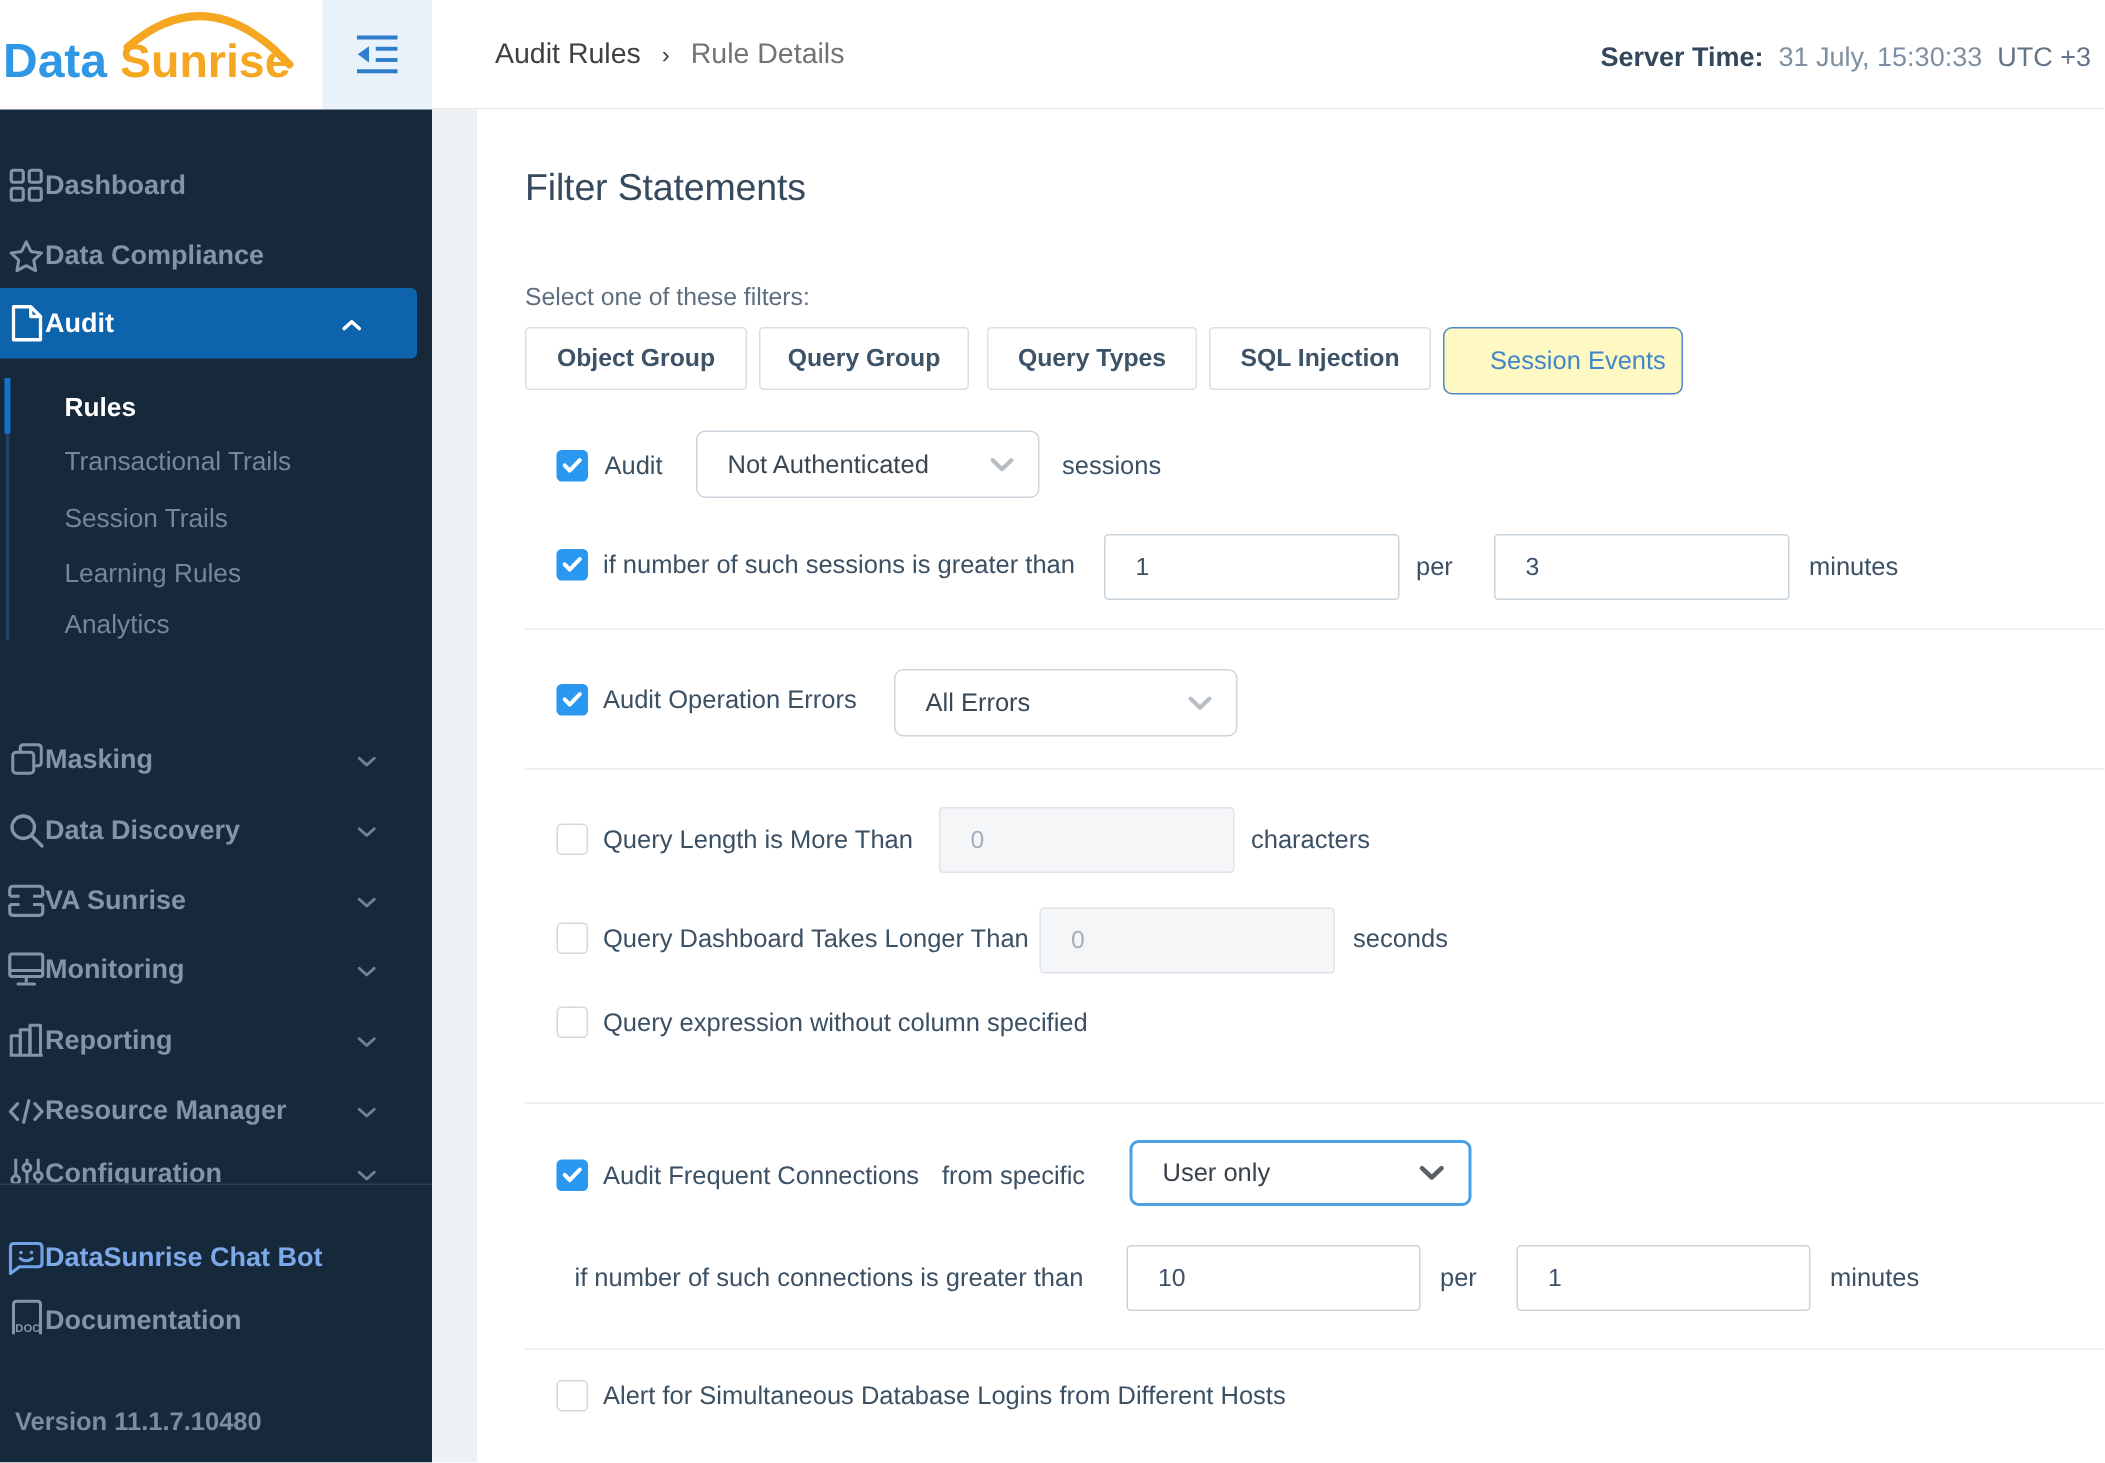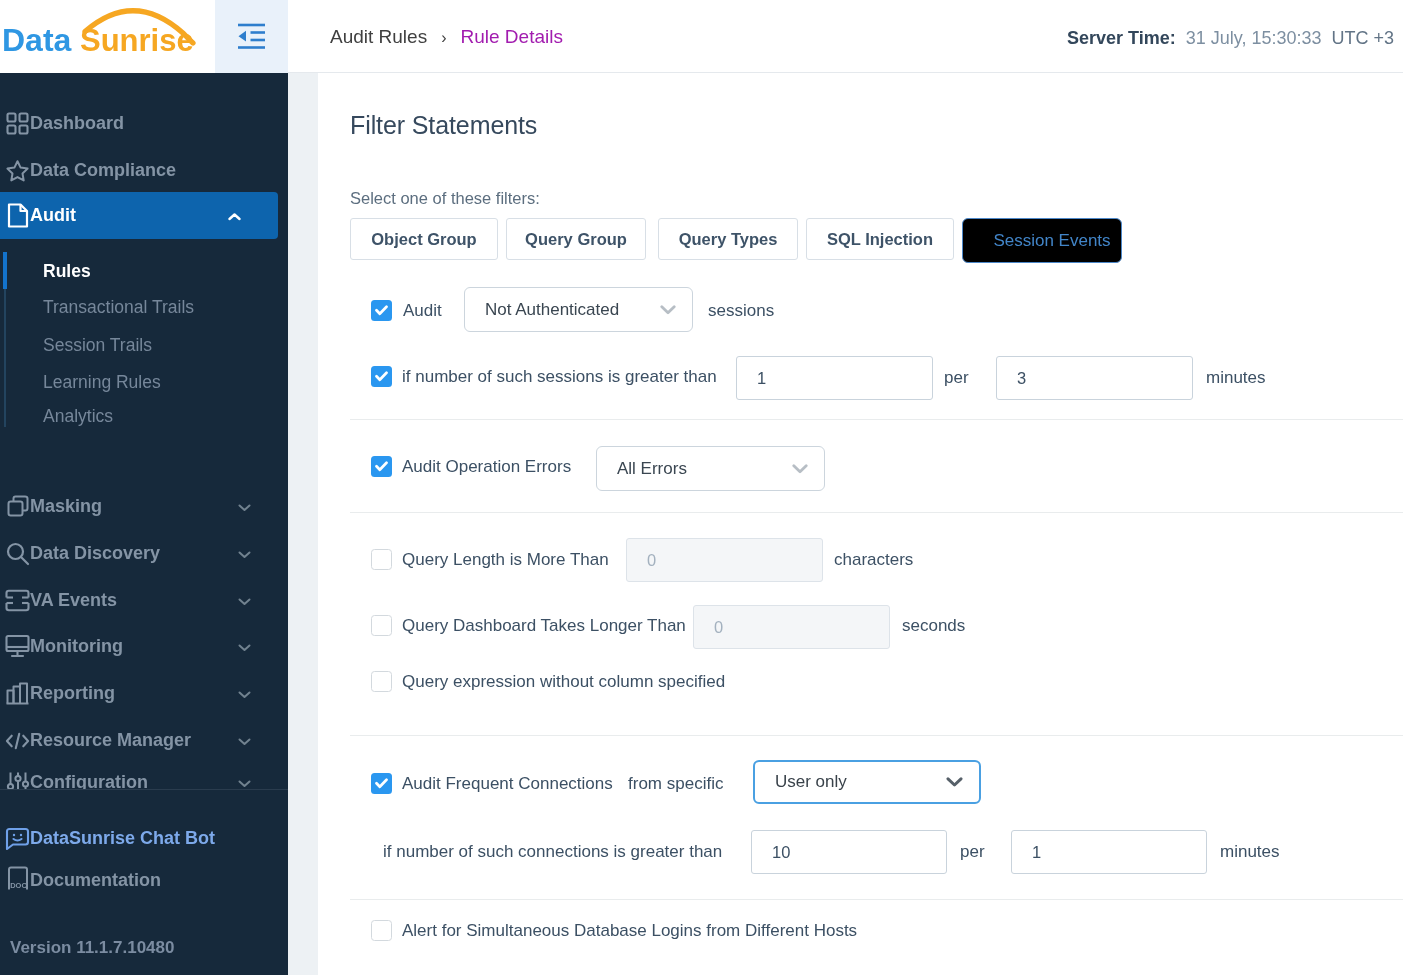--- a/index.html
+++ b/index.html
@@ -5,21 +5,21 @@
   * { margin:0; padding:0; box-sizing:border-box; }
   html,body { width:1403px; height:975px; overflow:hidden; }
   body { font-family:"Liberation Sans", sans-serif; position:relative; background:#fff; }
   .abs { position:absolute; }
 
   
   #logo { left:0; top:0; width:215px; height:73px; background:#fff; }
   #collapse { left:215px; top:0; width:73px; height:73px; background:#e9f1fa; }
   #header { left:288px; top:0; right:0; height:73px; background:#fff; border-bottom:1px solid #e5e9ed; }
   .crumb-gray { color:#404040; }
-  .crumb-dark { color:#a21caf; }
+  .crumb-dark { color:#737373; }
   #breadcrumb { left:42px; top:26px; font-size:19px; }
   #servertime { right:9px; top:28px; font-size:18px; }
 
   
   #sidebar { left:0; top:73px; width:288px; height:902px; background:#16293b; overflow:hidden; }
   .nav { position:absolute; left:0; width:288px; height:47px; display:flex; align-items:center; color:#8494a5; font-size:18px; font-weight:700; }
   .nav .ic { margin-left:5px; width:25px; height:25px; flex:none; display:flex; align-items:center; justify-content:center; }
   .nav .tx { white-space:nowrap; }
   .nav .chev { position:absolute; right:37px; }
   .nav.active { background:#0d64ad; width:278px; border-radius:0 4px 4px 0; color:#ffffff; }
@@ -30,21 +30,21 @@
   #sep-bottom { left:0px; right:0; height:1px; background:#2a3c4e; }
   .navblue { color:#7da9ea !important; }
   #version { left:10px; font-size:17px; font-weight:700; color:#7b8ca1; }
 
   
   #gutter { left:288px; top:73px; width:30px; bottom:0; background:#edf1f4; }
   #panel { left:318px; top:73px; right:0; bottom:0; background:#fff; }
   h1#title { left:350px; top:111px; font-size:25px; font-weight:400; color:#36495d; letter-spacing:-0.1px; }
   #selectone { left:350px; top:189px; font-size:16.5px; color:#5c6e7f; }
   .fbtn { top:218px; height:42px; border:1px solid #d8dfe6; border-radius:3px; background:#fff; color:#3e5368; font-size:16.5px; font-weight:700; display:flex; align-items:center; justify-content:center; }
-  .fbtn.sel { background:#000000; border:1.5px solid #4d88c9; color:#4285c8; }
+  .fbtn.sel { background:#fef9c3; border:1.5px solid #4d88c9; color:#4285c8; }
   .cb { width:21px; height:21px; border-radius:3.5px; }
   .cb.on { background:#2a97f0; }
   .cb.off { background:#fff; border:1px solid #d3d9de; }
   .cb.on svg { display:block; margin:5px auto; }
   .lbl { font-size:17px; color:#3c5064; white-space:nowrap; }
   .inp { height:44px; border:1px solid #c9d3dc; border-radius:3px; background:#fff; font-size:16.5px; color:#3c5064; display:flex; align-items:center; padding-left:20px; }
   .inp.dis { background:#f4f6f8; border:1px solid #dde3e9; color:#a3b1bf; }
   .sel { height:45px; border:1px solid #ccd5dd; border-radius:6px; background:#fff; font-size:17px; font-weight:400; color:#3a4651; display:flex; align-items:center; padding-left:20px; }
   .sel .sch { position:absolute; right:16px; }
   .hr { left:350px; right:0; height:1px; background:#e9eced; }
@@ -143,21 +143,21 @@
         <span class="ic">
           <svg width="25" height="23" viewBox="0 0 25 23" fill="none" stroke="#8494a5" stroke-width="2.1">
             <path d="M1.5 8.5 V4 Q1.5 1.8 3.8 1.8 H21.2 Q23.5 1.8 23.5 4 V8.5"></path>
             <path d="M1.5 14 V19 Q1.5 21.2 3.8 21.2 H21.2 Q23.5 21.2 23.5 19 V14"></path>
             <line x1="1.5" y1="8.5" x2="8" y2="8.5"></line>
             <line x1="17" y1="8.5" x2="23.5" y2="8.5"></line>
             <line x1="1.5" y1="14" x2="8" y2="14"></line>
             <line x1="17" y1="14" x2="23.5" y2="14"></line>
           </svg>
         </span>
-        <span class="tx">VA Events</span>
+        <span class="tx">VA Sunrise</span>
         <span class="chev"><svg width="13" height="8" viewBox="0 0 13 8" fill="none" stroke="#71828f" stroke-width="2" stroke-linecap="round" stroke-linejoin="round">
             <path d="M1.5 1.5 L6.5 6 L11.5 1.5"></path>
           </svg></span>
       </div>
   <div class="nav" style="top:549.5px;">
         <span class="ic">
           <svg width="25" height="24" viewBox="0 0 25 24" fill="none" stroke="#8494a5" stroke-width="2.1">
             <rect x="1.5" y="2" width="22" height="15" rx="1.5"></rect>
             <line x1="1.5" y1="13" x2="23.5" y2="13"></line>
             <line x1="12.5" y1="17" x2="12.5" y2="21"></line>

